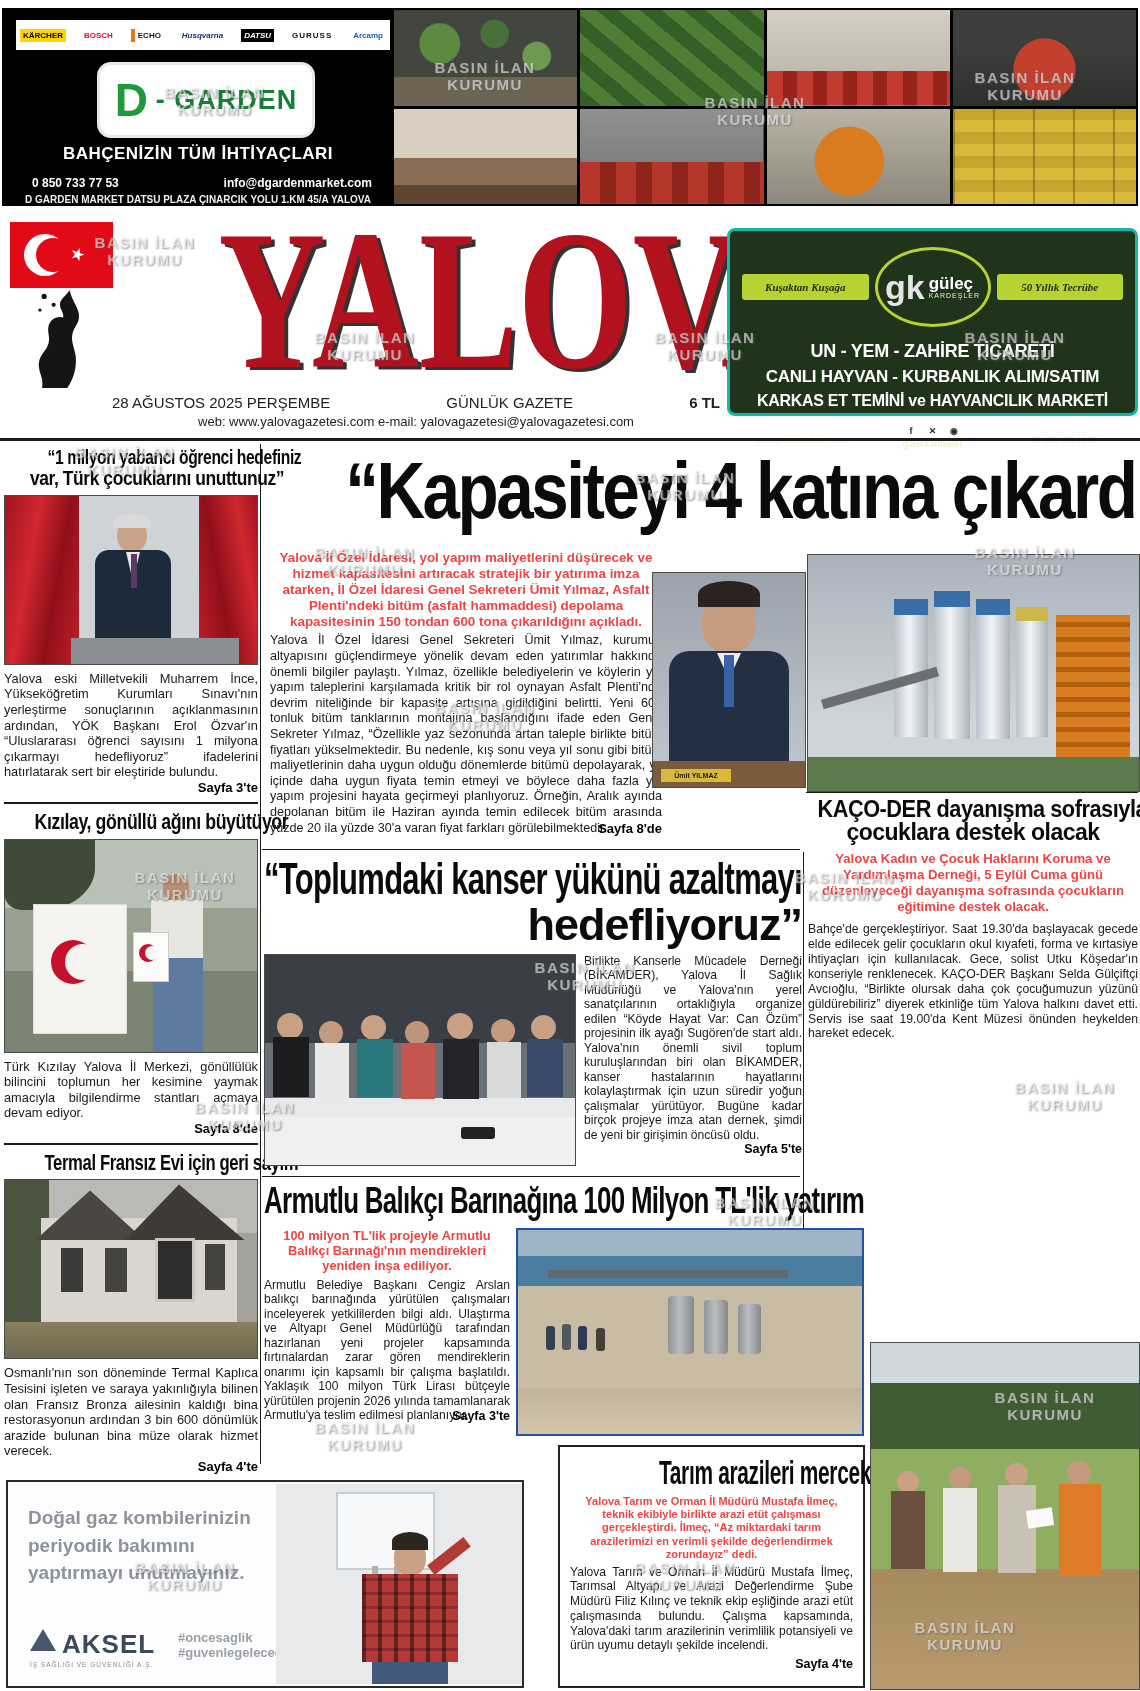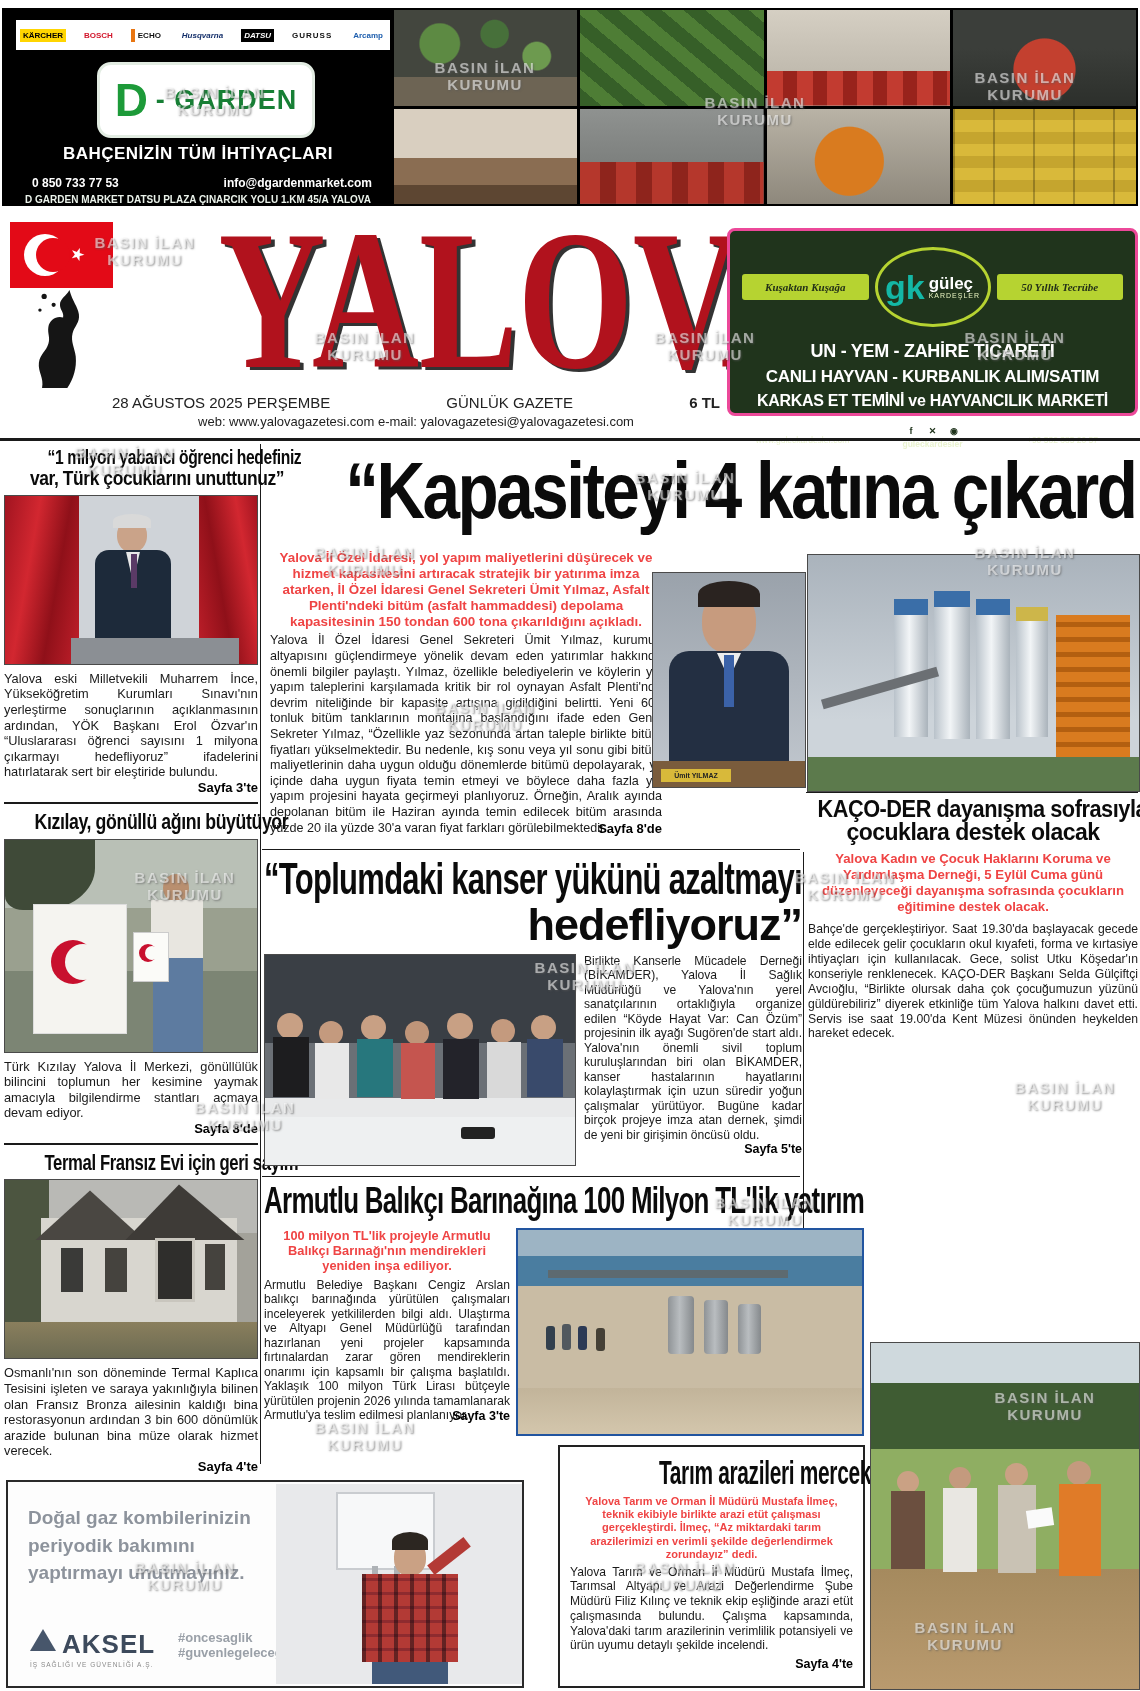--- a/index.html
+++ b/index.html
@@ -32,27 +32,27 @@
   .chip.datsu{background:#000;color:#fff;font-style:italic;}
   .chip.guruss{color:#111;letter-spacing:1px;}
   .chip.arcamp{color:#1f5fae;}
   #dgbox{position:absolute;left:95px;top:54px;width:212px;height:70px;background:#fff;border-radius:14px;
       display:flex;align-items:center;justify-content:center;gap:8px;border:3px solid #e2ece2;}
   #dgbox .d{font-size:46px;font-weight:bold;color:#1d9a39;}
   #dgbox .g{font-size:27px;font-weight:bold;color:#177f35;letter-spacing:1px;}
   .tile{box-sizing:border-box;}
   
   #gulec{position:absolute;left:727px;top:228px;width:411px;height:188px;background:#20341c;
-      border:3px solid #ec4899;border-radius:8px;box-sizing:border-box;color:#fff;}
+      border:3px solid #14b8a6;border-radius:8px;box-sizing:border-box;color:#fff;}
   .gbar{height:26px;background:#b6d331;border-radius:3px;flex:1;display:flex;align-items:center;
       justify-content:center;color:#233018;font-family:"Liberation Serif",serif;
       font-style:italic;font-weight:bold;font-size:11px;}
   #goval{width:110px;height:74px;border:3px solid #b6d331;border-radius:50%;margin:0 6px;
       display:flex;align-items:center;justify-content:center;gap:4px;flex-shrink:0;background:#20341c;}
-  #goval .gk{font-size:34px;font-weight:bold;color:#14b8a6;line-height:1;}
+  #goval .gk{font-size:34px;font-weight:bold;color:#e5e5e5;line-height:1;}
   #goval .gn{font-size:17px;font-weight:bold;color:#fff;line-height:1;}
   #goval .gs{font-size:7px;letter-spacing:1px;color:#e8f3c0;}
   .gline{font-weight:bold;text-align:center;letter-spacing:-0.3px;}
   .gcell{flex:1;text-align:center;line-height:1.2;}
   .gcell .a{font-weight:bold;font-size:10px;}
   .gcell .b{font-size:8.5px;color:#e9f2cf;}
   .soc{display:inline-flex;width:15px;height:15px;border-radius:50%;background:#fff;color:#20341c;
       font-size:9px;font-weight:bold;align-items:center;justify-content:center;margin:0 1px;}
   
   #yalova{font-family:"Liberation Serif",serif;font-weight:bold;font-size:200px;line-height:0.84;

